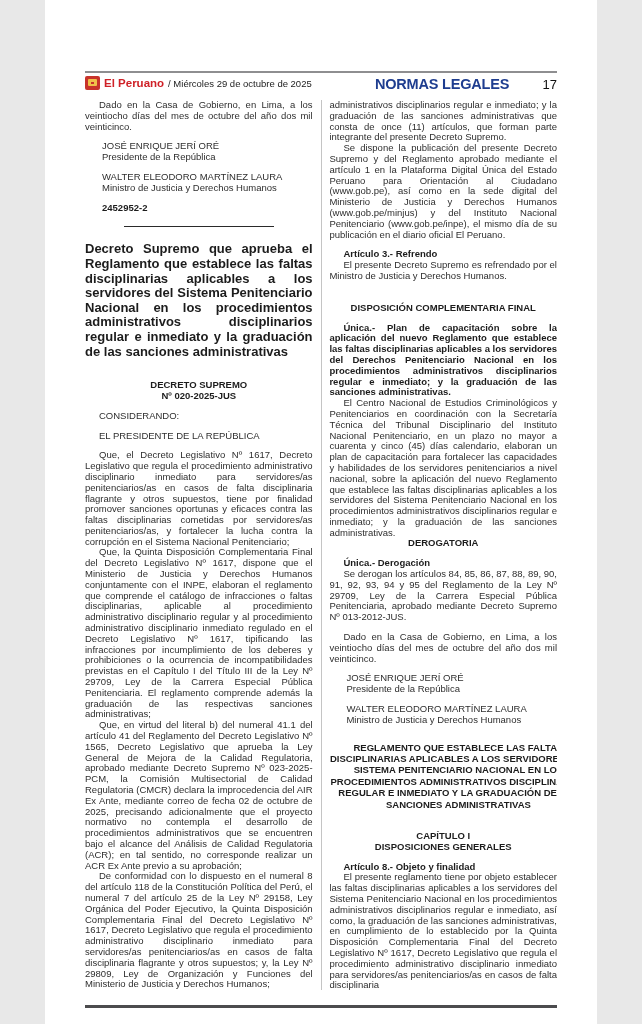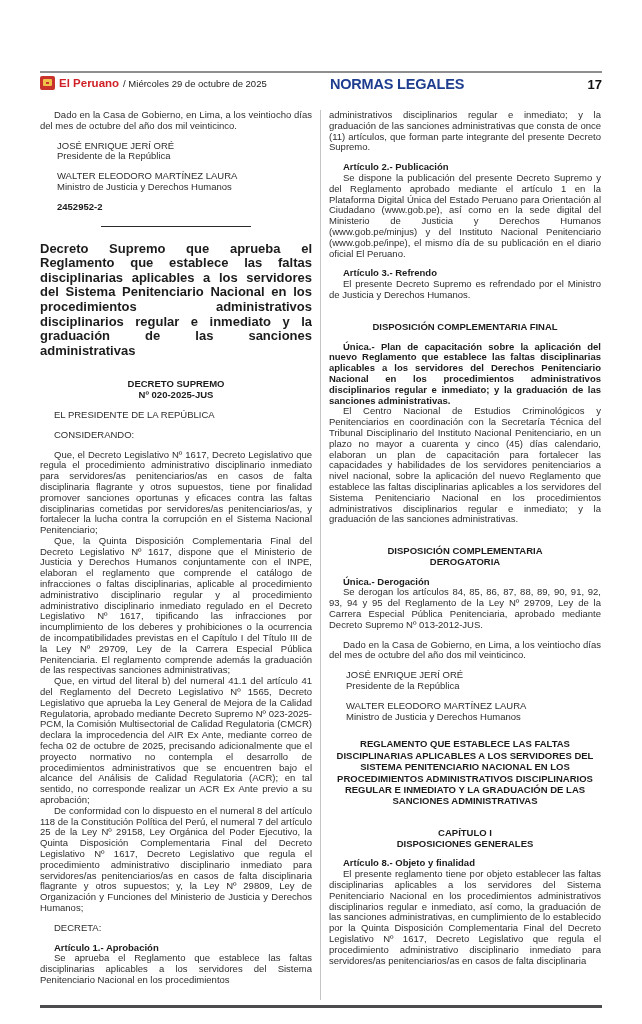--- a/index.html
+++ b/index.html
@@ -1,37 +1,37 @@
 <!DOCTYPE html>
 <html><head>
 <meta charset="utf-8">
 <style>
   html,body{margin:0;padding:0;background:#e8e8e8;}
   .page{
     position:relative;
-    width:642px;height:1024px;
+    width:552px;height:1024px;
     background:#ffffff;
     font-family:"Liberation Sans", sans-serif;
     color:#2e2e2e;
     overflow:hidden;
     margin:0 auto;
   }
   
   .header-rule{position:absolute;top:71px;left:40px;right:40px;height:2px;background:#8e8e90;}
   .header-row{position:absolute;top:76px;left:40px;right:40px;height:18px;}
   .brand{position:absolute;left:0;top:0;display:flex;align-items:center;gap:4px;}
   .logo{width:15px;height:14px;background:#c8332b;border-radius:2px;position:relative;display:inline-block;flex:0 0 auto;}
   .logo::before{content:"";position:absolute;left:3px;right:3px;top:3px;bottom:4px;background:#f0c24a;border-radius:1px;}
   .logo::after{content:"";position:absolute;left:6px;right:6px;top:6px;bottom:6px;background:#c8332b;}
   .brand-name{color:#cf2127;font-weight:bold;font-size:11.5px;white-space:nowrap;}
   .brand-date{font-size:9.5px;color:#1b1b1b;white-space:nowrap;padding-top:1px;}
   .section-title{position:absolute;left:290px;top:0;font-size:14.5px;font-weight:bold;color:#1e3d8f;letter-spacing:-0.2px;white-space:nowrap;}
-  .page-number{position:absolute;right:0;top:1px;font-size:13px;font-weight:bold;color:#111;}
+  .page-number{position:absolute;right:0;top:1px;font-size:13px;font-weight:normal;color:#111;}
   
-  .columns{position:absolute;top:110px;left:40px;right:40px;height:894px;display:flex;overflow:hidden;}
+  .columns{position:absolute;top:100px;left:40px;right:40px;height:894px;display:flex;overflow:hidden;}
   .col{width:272px;height:100%;overflow:hidden;font-size:9.5px;line-height:10.8px;}
   .col-divider{width:1px;background:#c4c4c4;margin:0 8px;height:890px;}
   
   .col p{padding:0;}
   .s-p   {margin:0;text-align:justify;text-indent:14px;}
   .s-p0  {margin:0;text-align:justify;}
   .s-pg  {margin:9px 0 0;text-align:justify;text-indent:14px;}
   .s-pbg {margin:9px 0 0;text-align:justify;text-indent:14px;font-weight:bold;color:#1c1c1c;}
   .s-line{margin:9px 0 0 14px;}
   .s-sig1{margin:9px 0 0 17px;}
@@ -68,41 +68,39 @@
         <p class="s-p">Dado en la Casa de Gobierno, en Lima, a los veintiocho días del mes de octubre del año dos mil veinticinco.</p>
         <p class="s-sig1">JOSÉ ENRIQUE JERÍ ORÉ</p>
         <p class="s-sig2">Presidente de la República</p>
         <p class="s-sig1">WALTER ELEODORO MARTÍNEZ LAURA</p>
         <p class="s-sig2">Ministro de Justicia y Derechos Humanos</p>
         <p class="s-num">2452952-2</p>
         <div class="s-rule"></div>
         <p class="s-title">Decreto Supremo que aprueba el Reglamento que establece las faltas disciplinarias aplicables a los servidores del Sistema Penitenciario Nacional en los procedimientos administrativos disciplinarios regular e inmediato y la graduación de las sanciones administrativas</p>
         <p class="s-cb">DECRETO SUPREMO</p>
         <p class="s-cb2">Nº 020-2025-JUS</p>
+        <p class="s-line">CONSIDERANDO:</p>
         <p class="s-line">EL PRESIDENTE DE LA REPÚBLICA</p>
-        <p class="s-line">CONSIDERANDO:</p>
         <p class="s-pg">Que, el Decreto Legislativo Nº 1617, Decreto Legislativo que regula el procedimiento administrativo disciplinario inmediato para servidores/as penitenciarios/as en casos de falta disciplinaria flagrante y otros supuestos, tiene por finalidad promover sanciones oportunas y eficaces contra las faltas disciplinarias cometidas por servidores/as penitenciarios/as, y fortalecer la lucha contra la corrupción en el Sistema Nacional Penitenciario;</p>
         <p class="s-p">Que, la Quinta Disposición Complementaria Final del Decreto Legislativo Nº 1617, dispone que el Ministerio de Justicia y Derechos Humanos conjuntamente con el INPE, elaboran el reglamento que comprende el catálogo de infracciones o faltas disciplinarias, aplicable al procedimiento administrativo disciplinario regular y al procedimiento administrativo disciplinario inmediato regulado en el Decreto Legislativo Nº 1617, tipificando las infracciones por incumplimiento de los deberes y prohibiciones o la ocurrencia de incompatibilidades previstas en el Capítulo I del Título III de la Ley Nº 29709, Ley de la Carrera Especial Pública Penitenciaria. El reglamento comprende además la graduación de las respectivas sanciones administrativas;</p>
         <p class="s-p">Que, en virtud del literal b) del numeral 41.1 del artículo 41 del Reglamento del Decreto Legislativo Nº 1565, Decreto Legislativo que aprueba la Ley General de Mejora de la Calidad Regulatoria, aprobado mediante Decreto Supremo Nº 023-2025-PCM, la Comisión Multisectorial de Calidad Regulatoria (CMCR) declara la improcedencia del AIR Ex Ante, mediante correo de fecha 02 de octubre de 2025, precisando adicionalmente que el proyecto normativo no contempla el desarrollo de procedimientos administrativos que se encuentren bajo el alcance del Análisis de Calidad Regulatoria (ACR); en tal sentido, no corresponde realizar un ACR Ex Ante previo a su aprobación;</p>
         <p class="s-p">De conformidad con lo dispuesto en el numeral 8 del artículo 118 de la Constitución Política del Perú, el numeral 7 del artículo 25 de la Ley Nº 29158, Ley Orgánica del Poder Ejecutivo, la Quinta Disposición Complementaria Final del Decreto Legislativo Nº 1617, Decreto Legislativo que regula el procedimiento administrativo disciplinario inmediato para servidores/as penitenciarios/as en casos de falta disciplinaria flagrante y otros supuestos; y, la Ley Nº 29809, Ley de Organización y Funciones del Ministerio de Justicia y Derechos Humanos;</p>
         <p class="s-line">DECRETA:</p>
         <p class="s-h">Artículo 1.- Aprobación</p>
         <p class="s-p">Se aprueba el Reglamento que establece las faltas disciplinarias aplicables a los servidores del Sistema Penitenciario Nacional en los procedimientos</p>
       </div>
     <div class="col-divider"></div>
     <div class="col" id="col-right">
         <p class="s-p0">administrativos disciplinarios regular e inmediato; y la graduación de las sanciones administrativas que consta de once (11) artículos, que forman parte integrante del presente Decreto Supremo.</p>
-        <p class="s-h">Artículo 2.- Publicación</p>
         <p class="s-p">Se dispone la publicación del presente Decreto Supremo y del Reglamento aprobado mediante el artículo 1 en la Plataforma Digital Única del Estado Peruano para Orientación al Ciudadano (www.gob.pe), así como en la sede digital del Ministerio de Justicia y Derechos Humanos (www.gob.pe/minjus) y del Instituto Nacional Penitenciario (www.gob.pe/inpe), el mismo día de su publicación en el diario oficial El Peruano.</p>
         <p class="s-h">Artículo 3.- Refrendo</p>
         <p class="s-p">El presente Decreto Supremo es refrendado por el Ministro de Justicia y Derechos Humanos.</p>
         <p class="s-cb">DISPOSICIÓN COMPLEMENTARIA FINAL</p>
         <p class="s-pbg">Única.- Plan de capacitación sobre la aplicación del nuevo Reglamento que establece las faltas disciplinarias aplicables a los servidores del Derechos Penitenciario Nacional en los procedimientos administrativos disciplinarios regular e inmediato; y la graduación de las sanciones administrativas.</p>
         <p class="s-p">El Centro Nacional de Estudios Criminológicos y Penitenciarios en coordinación con la Secretaría Técnica del Tribunal Disciplinario del Instituto Nacional Penitenciario, en un plazo no mayor a cuarenta y cinco (45) días calendario, elaboran un plan de capacitación para fortalecer las capacidades y habilidades de los servidores penitenciarios a nivel nacional, sobre la aplicación del nuevo Reglamento que establece las faltas disciplinarias aplicables a los servidores del Sistema Penitenciario Nacional en los procedimientos administrativos disciplinarios regular e inmediato; y la graduación de las sanciones administrativas.</p>
-        <p class="s-cb">DISPOSICIÓN COMPLEMENTARIA</p>
         <p class="s-cb2">DEROGATORIA</p>
         <p class="s-h">Única.- Derogación</p>
         <p class="s-p">Se derogan los artículos 84, 85, 86, 87, 88, 89, 90, 91, 92, 93, 94 y 95 del Reglamento de la Ley Nº 29709, Ley de la Carrera Especial Pública Penitenciaria, aprobado mediante Decreto Supremo Nº 013-2012-JUS.</p>
         <p class="s-pg">Dado en la Casa de Gobierno, en Lima, a los veintiocho días del mes de octubre del año dos mil veinticinco.</p>
         <p class="s-sig1">JOSÉ ENRIQUE JERÍ ORÉ</p>
         <p class="s-sig2">Presidente de la República</p>
         <p class="s-sig1">WALTER ELEODORO MARTÍNEZ LAURA</p>
         <p class="s-sig2">Ministro de Justicia y Derechos Humanos</p>
         <p class="s-cbt">REGLAMENTO QUE ESTABLECE LAS FALTAS DISCIPLINARIAS APLICABLES A LOS SERVIDORES DEL SISTEMA PENITENCIARIO NACIONAL EN LOS PROCEDIMIENTOS ADMINISTRATIVOS DISCIPLINARIOS REGULAR E INMEDIATO Y LA GRADUACIÓN DE LAS SANCIONES ADMINISTRATIVAS</p>
         <p class="s-cb">CAPÍTULO I</p>

